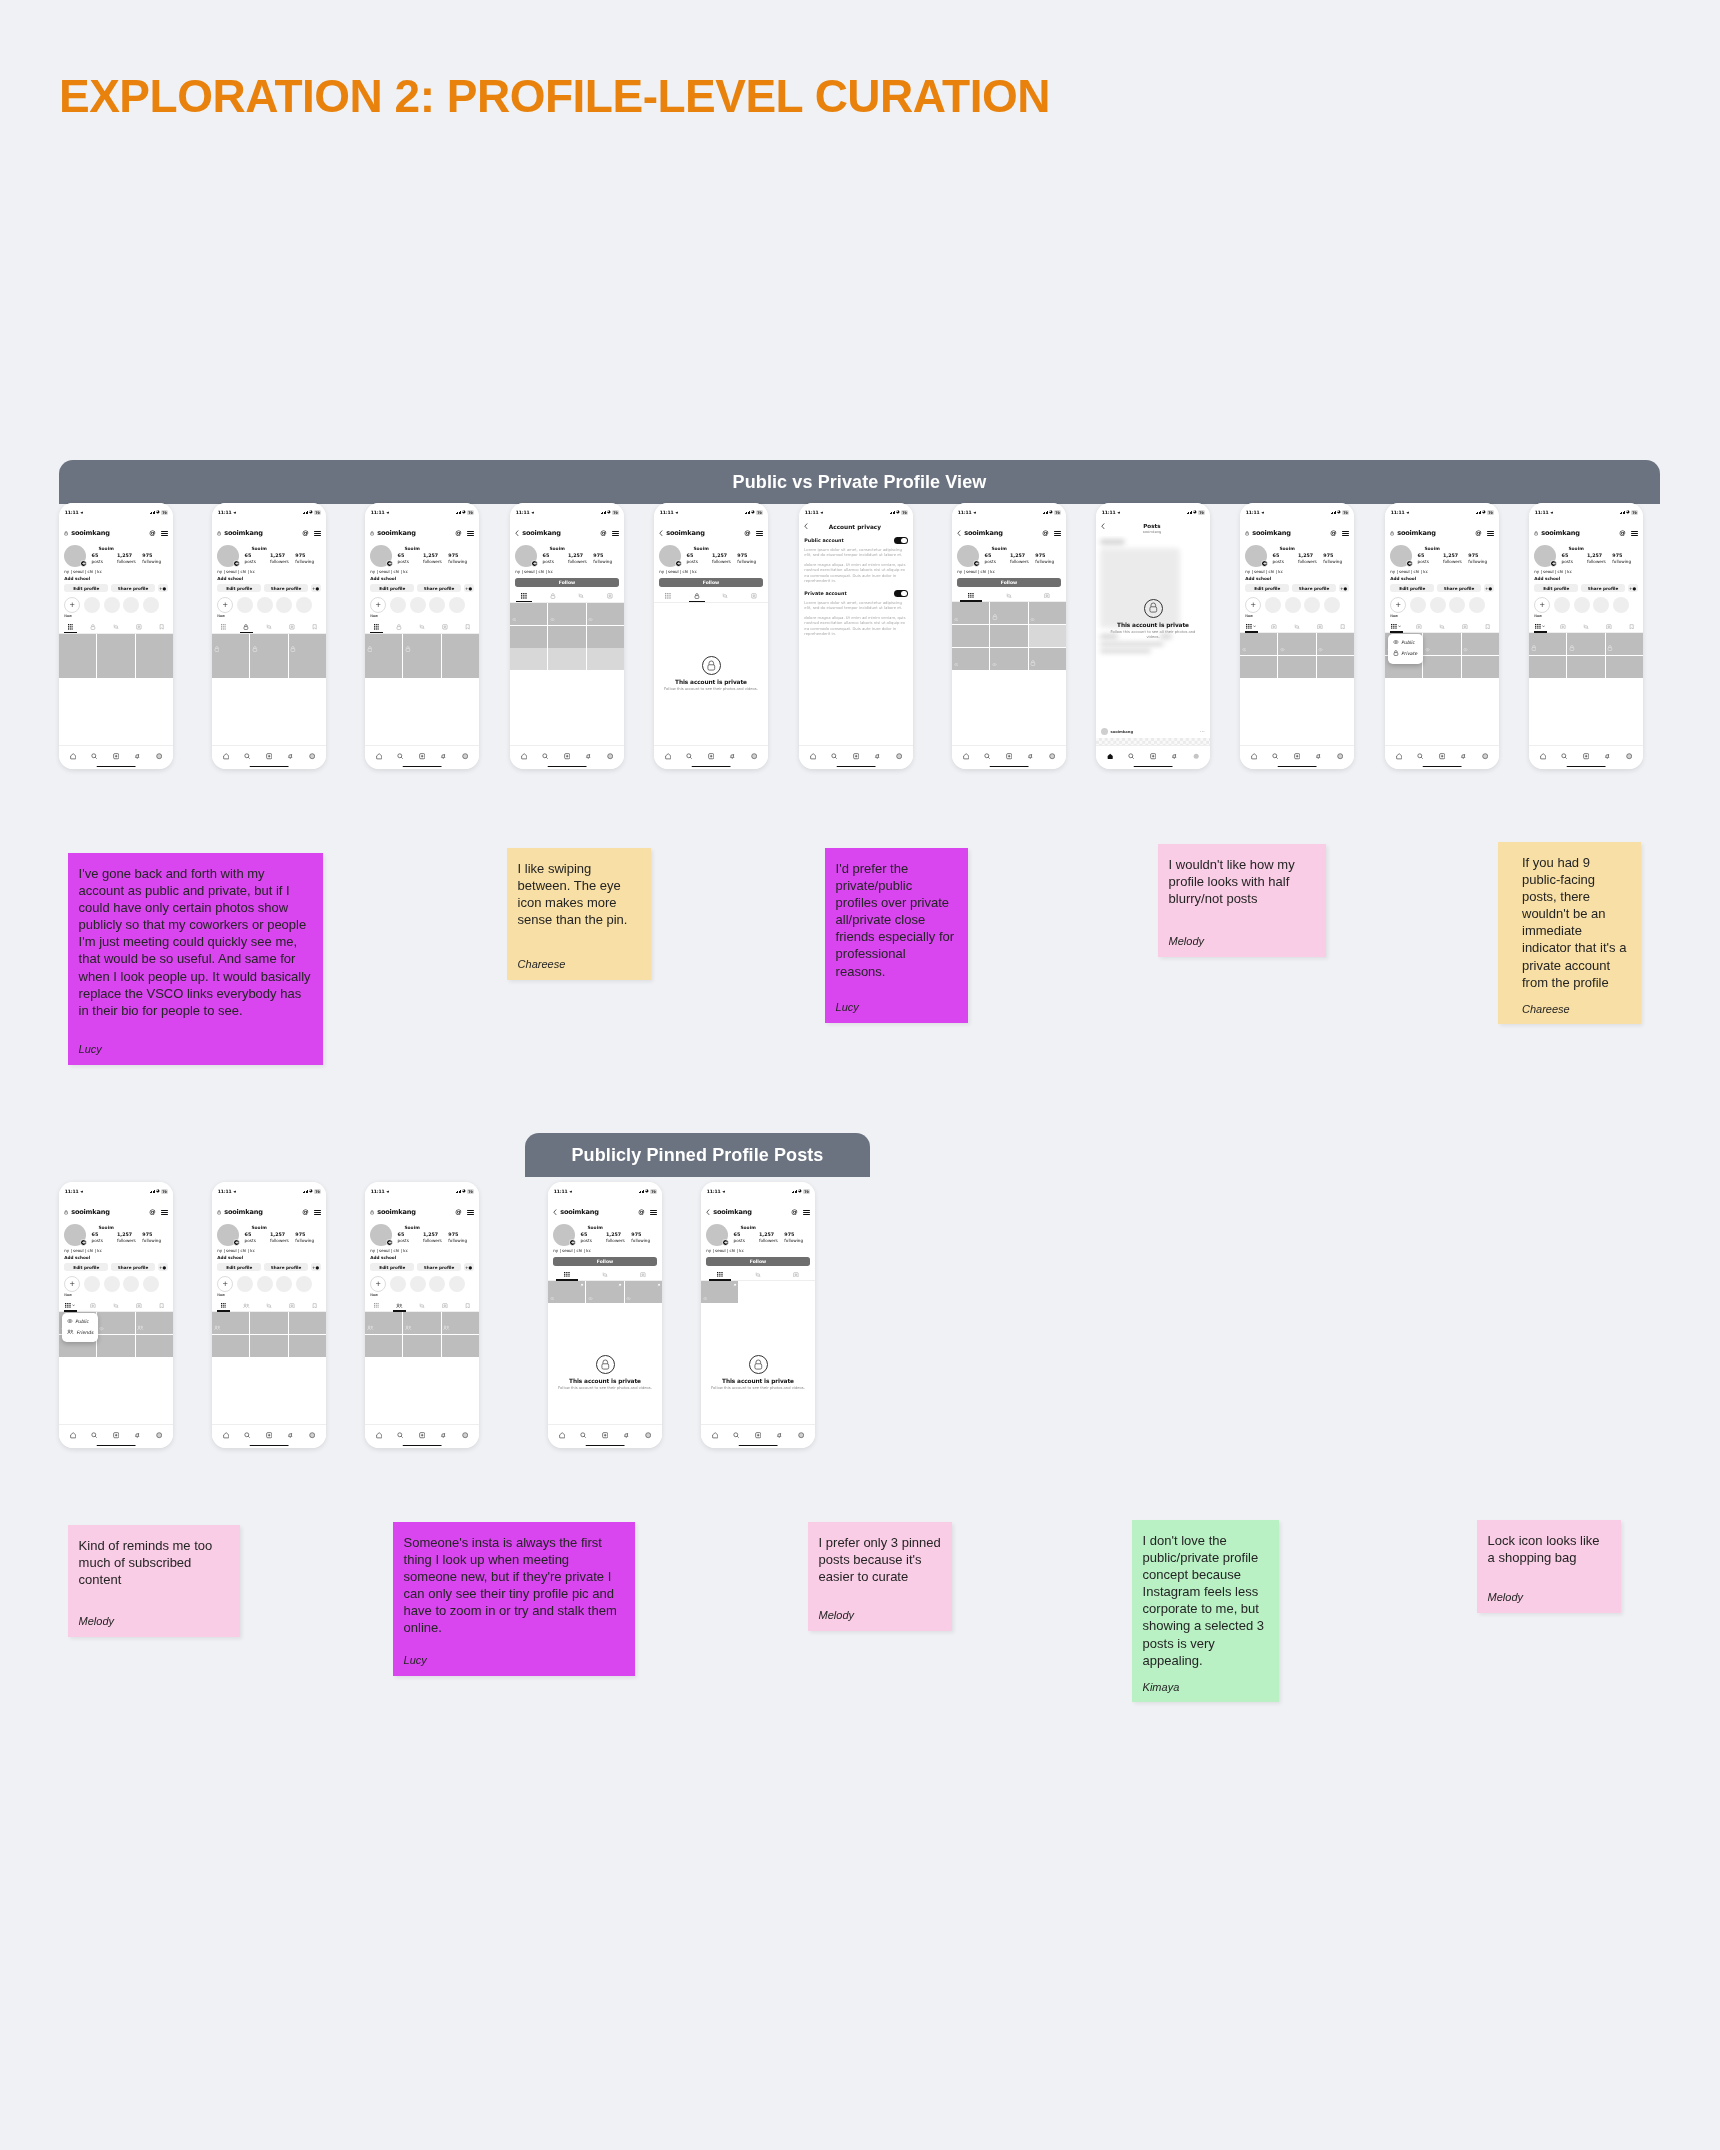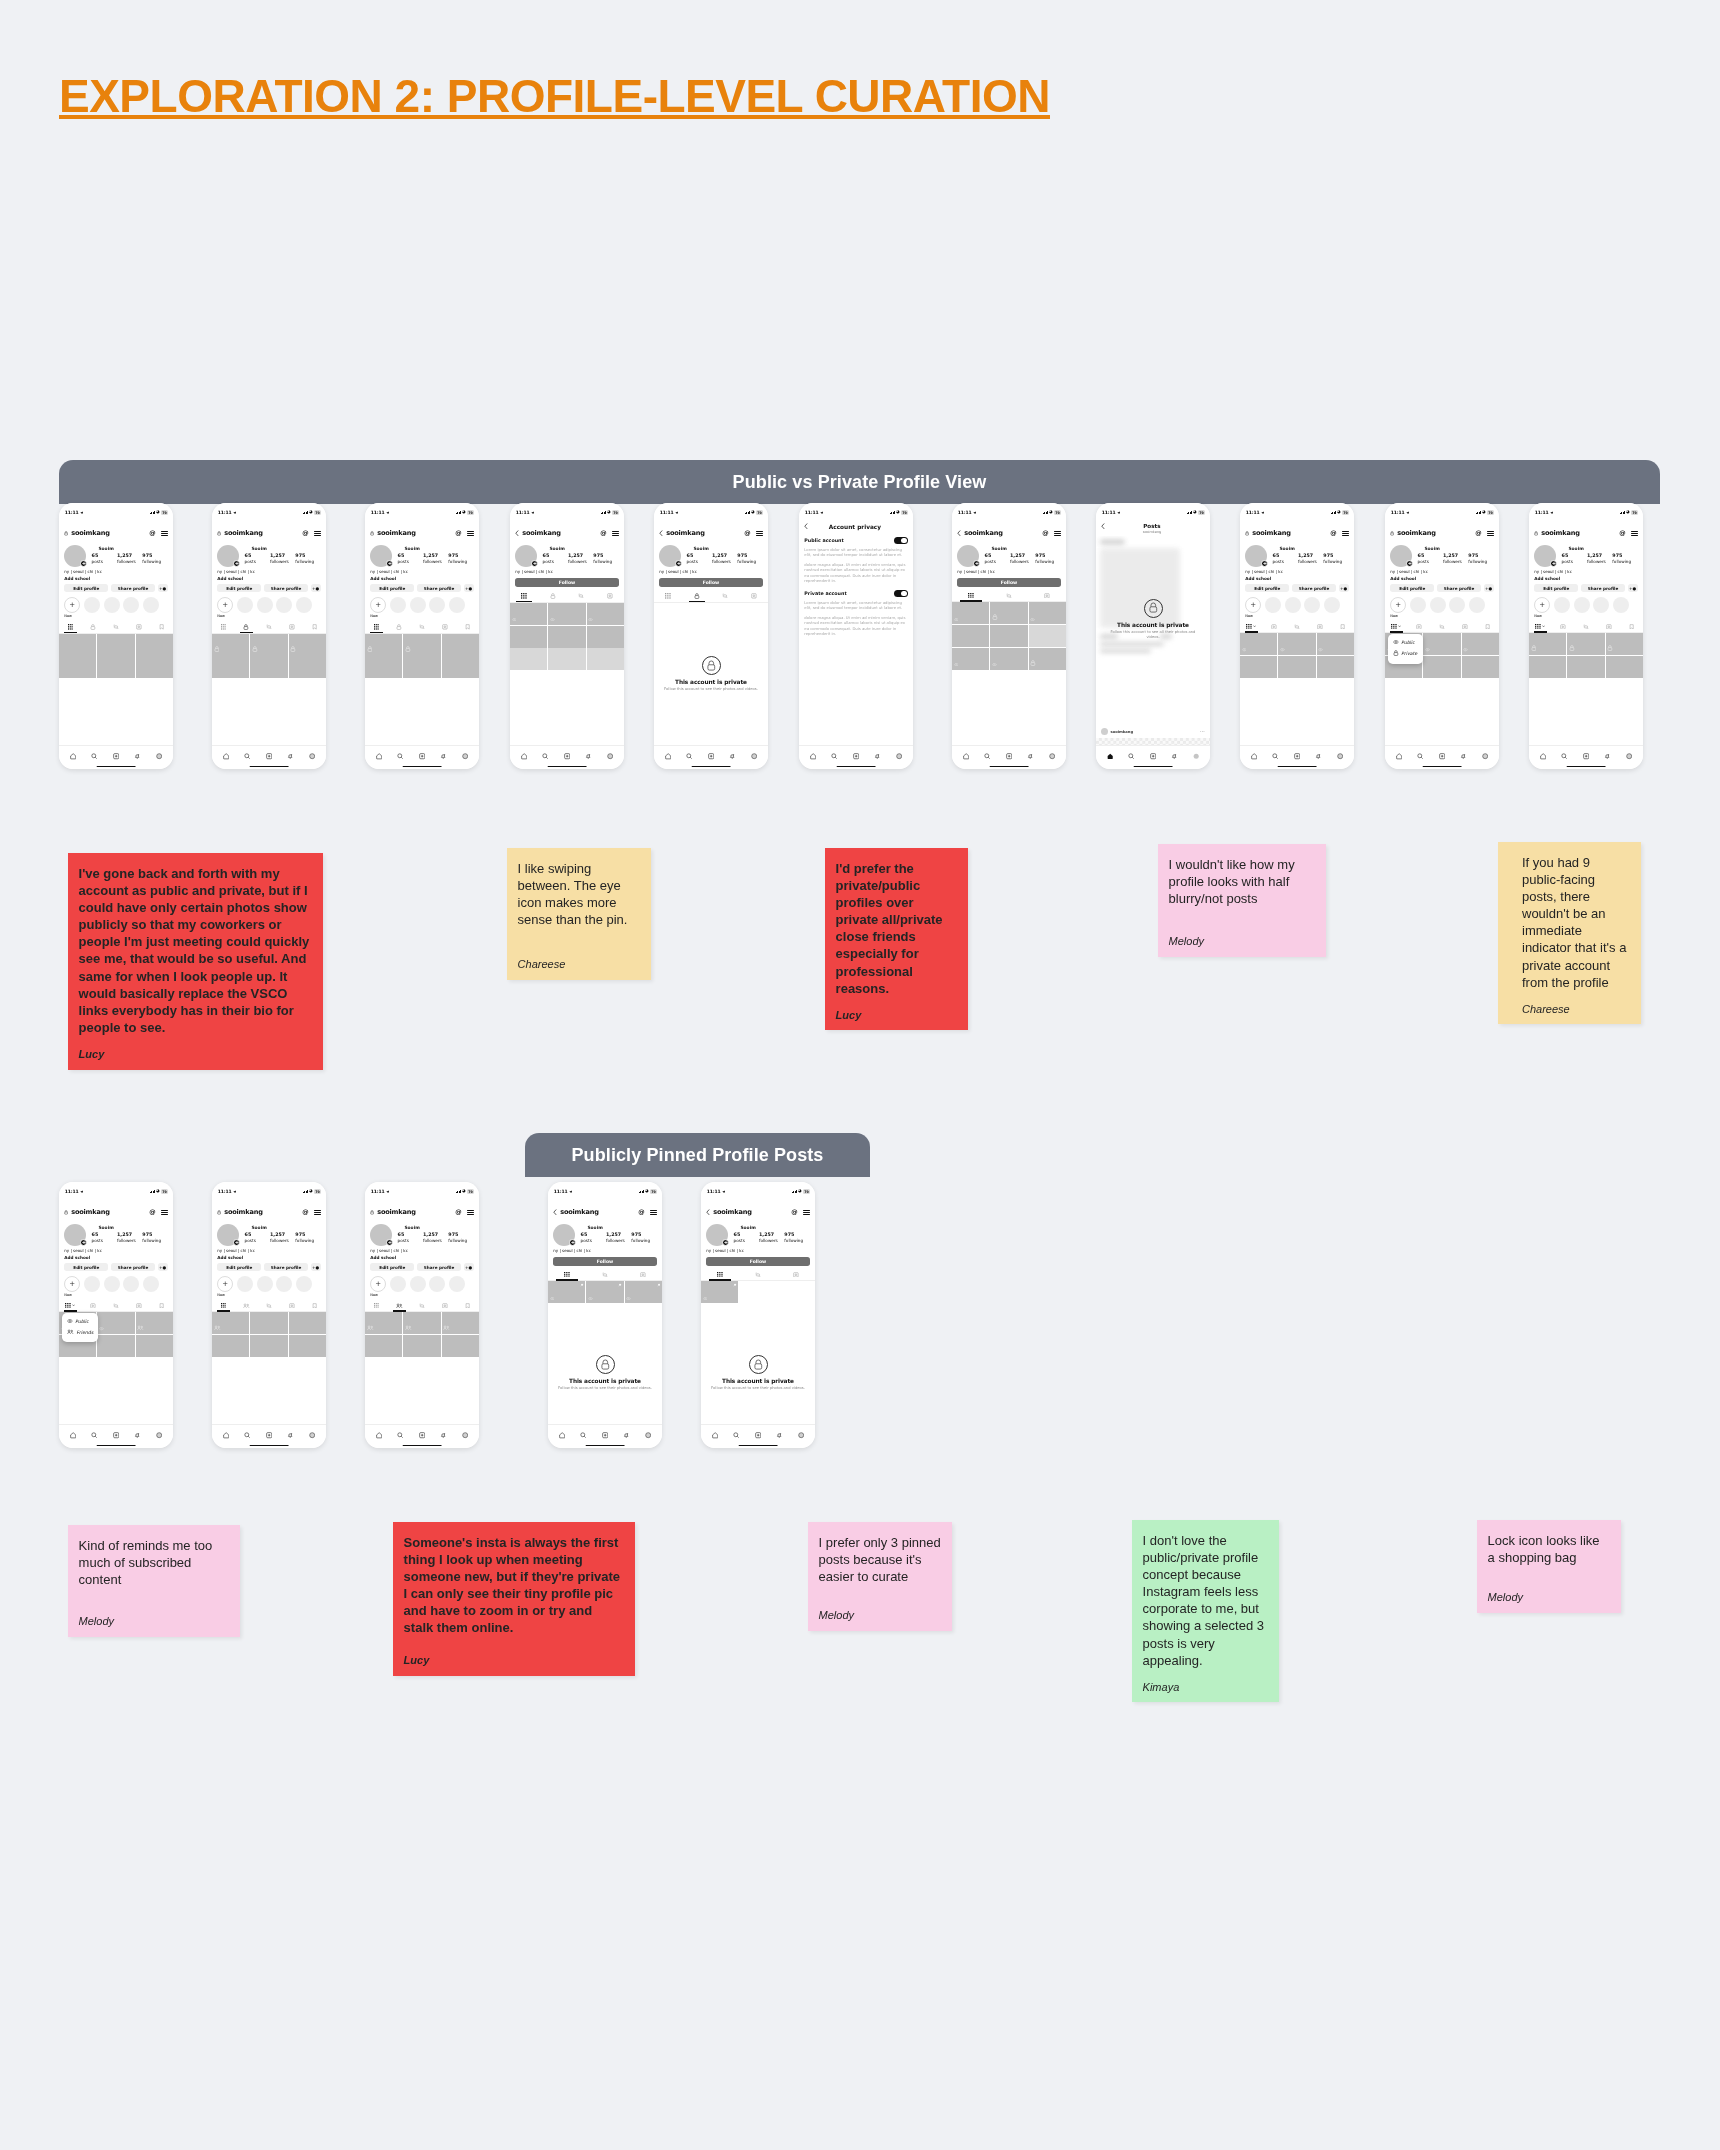--- a/index.html
+++ b/index.html
@@ -9,21 +9,20 @@
     font-family: "Liberation Sans", sans-serif;
     -webkit-font-smoothing: antialiased;
   }
   .board { position: relative; width: 1721px; height: 2151px; }
 
   
   .title {
     position: absolute; left: 59px; top: 69px;
     font-size: 46px; font-weight: 700; letter-spacing: -0.5px;
     color: #E8820C;
-    text-decoration: underline;
   }
 
   
   .sec-head {
     position: absolute;
     background: #6b7280;
     border-radius: 14px 14px 0 0;
     color: #ffffff;
     display: flex; align-items: center; justify-content: center;
     font-size: 18px; font-weight: 700;
@@ -38,21 +37,21 @@
     box-shadow: 1.6px 1.6px 3.7px rgba(0,0,0,.07);
   }
   .note .txt {
     font-size: 13px; line-height: 1.32; color: #242424;
     white-space: pre-wrap;
   }
   .note .auth {
     font-size: 11px; font-style: italic; color: #242424;
     margin-top: auto; padding-top: 11.7px;
   }
-  .n-blue   { background: #ef4444; font-weight: bold; }
+  .n-blue   { background: #d946ef; }
   .n-yellow { background: #f7dfa5; }
   .n-pink   { background: #f9cde5; }
   .n-green  { background: #b9f0c4; }
 
   
   .phone {
     position: absolute;
     background: #ffffff;
     border-radius: 14px;
     box-shadow: 0 1.6px 5.3px rgba(0,0,0,.10);

